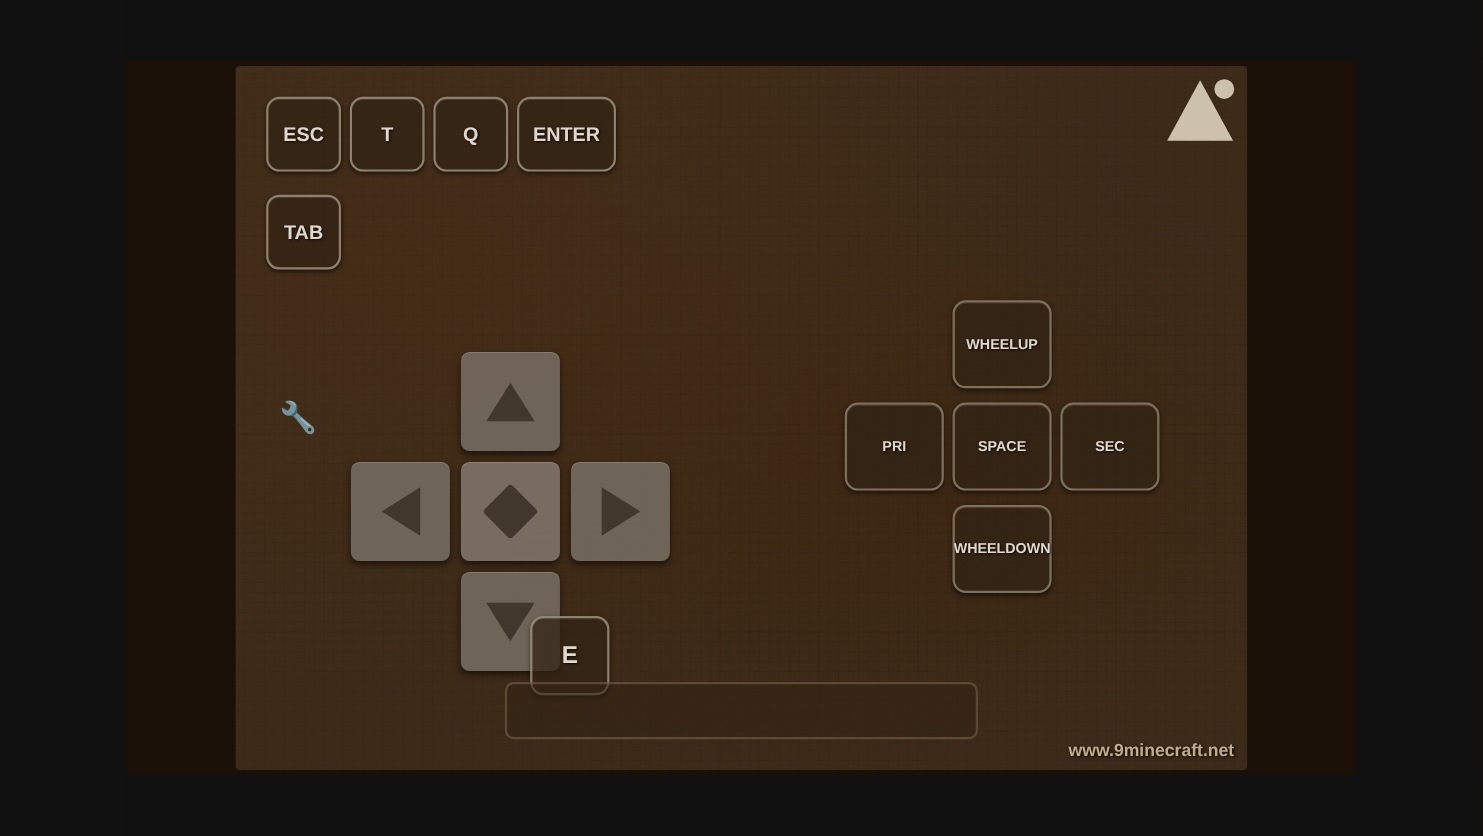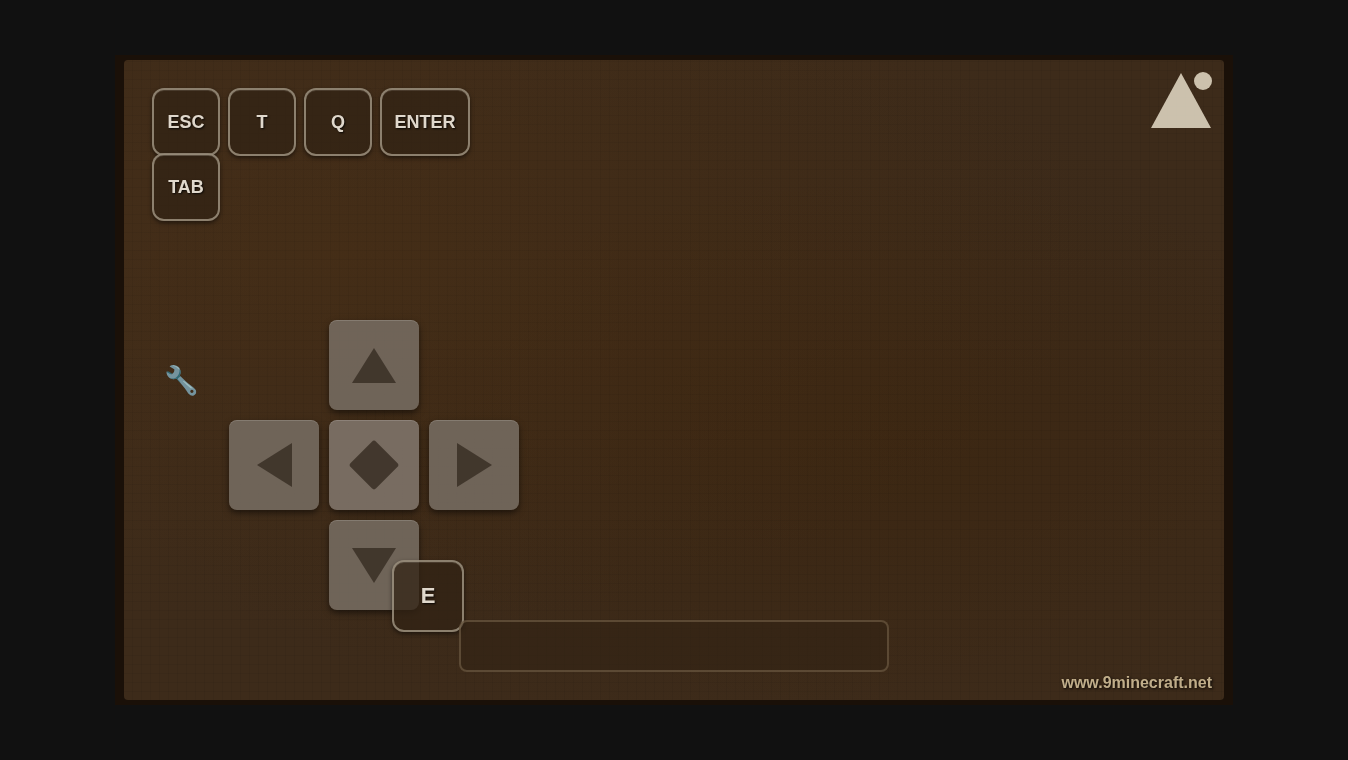--- a/index.html
+++ b/index.html
@@ -12,21 +12,21 @@
       position: relative;
       font-family: Arial, sans-serif;
     }
 
     
     #game-area {
       position: absolute;
       left: 50%;
       top: 50%;
       transform: translate(-50%, -50%);
-      width: 1100px;
+      width: 920px;
       height: 640px;
       background-color: #3d2b1a;
       background-image:
         radial-gradient(ellipse at 20% 30%, rgba(80,50,20,0.4) 0%, transparent 60%),
         radial-gradient(ellipse at 70% 60%, rgba(60,35,10,0.4) 0%, transparent 50%),
         radial-gradient(ellipse at 50% 50%, rgba(50,30,10,0.2) 0%, transparent 80%);
       border-radius: 4px;
       overflow: hidden;
       padding-left: 48px;
     }
@@ -48,21 +48,21 @@
       display: flex;
       gap: 8px;
     }
 
     .keyboard-row-1 {
       top: 28px;
       left: 28px;
     }
 
     .keyboard-row-2 {
-      top: 93px;
+      top: 117px;
       left: 28px;
     }
 
     .key-btn {
       background: rgba(50, 35, 20, 0.75);
       border: 2px solid rgba(200, 190, 170, 0.6);
       border-radius: 12px;
       color: #e0d8cc;
       font-size: 18px;
       font-weight: bold;
@@ -361,18 +361,32 @@
     <button class="dpad-btn dpad-right">
       <div class="arrow-right"></div>
     </button>
     <button class="dpad-btn dpad-down">
       <div class="arrow-down"></div>
     </button>
   </div>
 
   <button class="e-btn">E</button>
 
+  <div class="action-cluster">
+
+    <div class="action-btn empty"></div>
+    <button class="action-btn">WHEELUP</button>
+    <div class="action-btn empty"></div>
+
+    <button class="action-btn">PRI</button>
+    <button class="action-btn">SPACE</button>
+    <button class="action-btn">SEC</button>
+
+    <div class="action-btn empty"></div>
+    <button class="action-btn">WHEELDOWN</button>
+    <div class="action-btn empty"></div>
+  </div>
 
   <div class="hotbar"></div>
 
   <div class="watermark">www.9minecraft.net</div>
 
 </div>
 
 </body></html>

